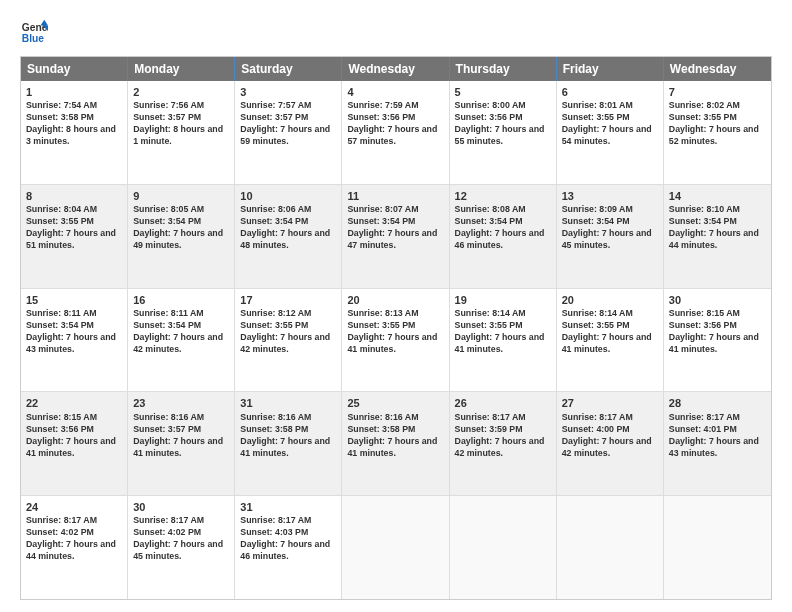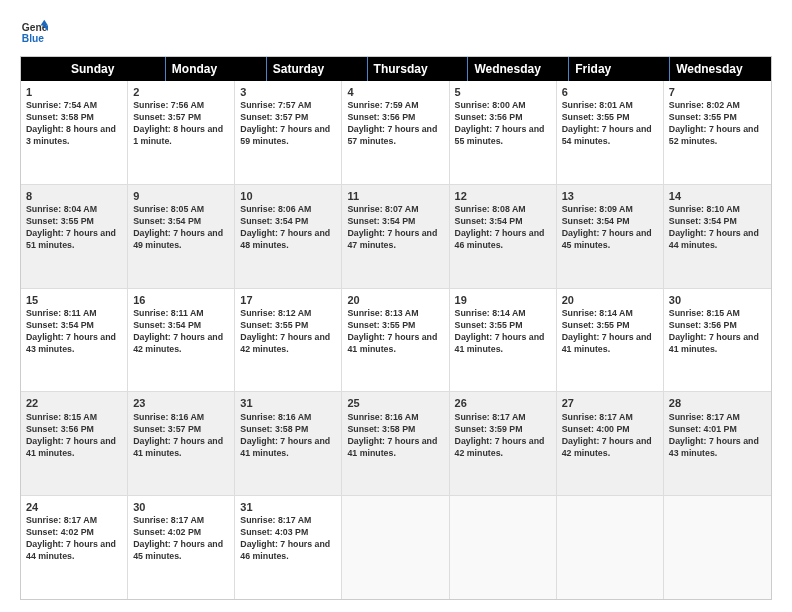--- a/index.html
+++ b/index.html
@@ -47,22 +47,21 @@
     }
     .calendar {
       flex: 1;
       display: flex;
       flex-direction: column;
       border: 1px solid #ccc;
     }
     .cal-header {
       display: grid;
       grid-template-columns: repeat(7, 1fr);
-      background: #000000;
-      padding-left: 44px;
+      background: #737373;
     }
     .cal-header-cell {
       color: #fff;
       font-size: 12px;
       font-weight: bold;
       padding: 5px 6px;
       text-align: left;
       border-right: 1px solid #4a85c7;
     }
     .cal-header-cell:last-child { border-right: none; }
@@ -120,22 +119,22 @@
       <div class="month-title"></div>
       <div class="location"></div>
     </div>
   </div>
 
   <div class="calendar">
     <div class="cal-header">
     <div class="cal-header-cell">Sunday</div>
         <div class="cal-header-cell">Monday</div>
         <div class="cal-header-cell">Saturday</div>
+        <div class="cal-header-cell">Wednesday</div>
         <div class="cal-header-cell">Thursday</div>
-        <div class="cal-header-cell">Wednesday</div>
         <div class="cal-header-cell">Friday</div>
         <div class="cal-header-cell">Wednesday</div>
       </div>
     <div class="cal-body">
     <div class="cal-row">
           <div class="cal-cell"><span class="day-num">1</span><span class="cal-cell-text">Sunrise: 7:54 AM<br>Sunset: 3:58 PM<br>Daylight: 8 hours and 3 minutes.</span></div>
           <div class="cal-cell"><span class="day-num">2</span><span class="cal-cell-text">Sunrise: 7:56 AM<br>Sunset: 3:57 PM<br>Daylight: 8 hours and 1 minute.</span></div>
           <div class="cal-cell"><span class="day-num">3</span><span class="cal-cell-text">Sunrise: 7:57 AM<br>Sunset: 3:57 PM<br>Daylight: 7 hours and 59 minutes.</span></div>
           <div class="cal-cell"><span class="day-num">4</span><span class="cal-cell-text">Sunrise: 7:59 AM<br>Sunset: 3:56 PM<br>Daylight: 7 hours and 57 minutes.</span></div>
           <div class="cal-cell"><span class="day-num">5</span><span class="cal-cell-text">Sunrise: 8:00 AM<br>Sunset: 3:56 PM<br>Daylight: 7 hours and 55 minutes.</span></div>

